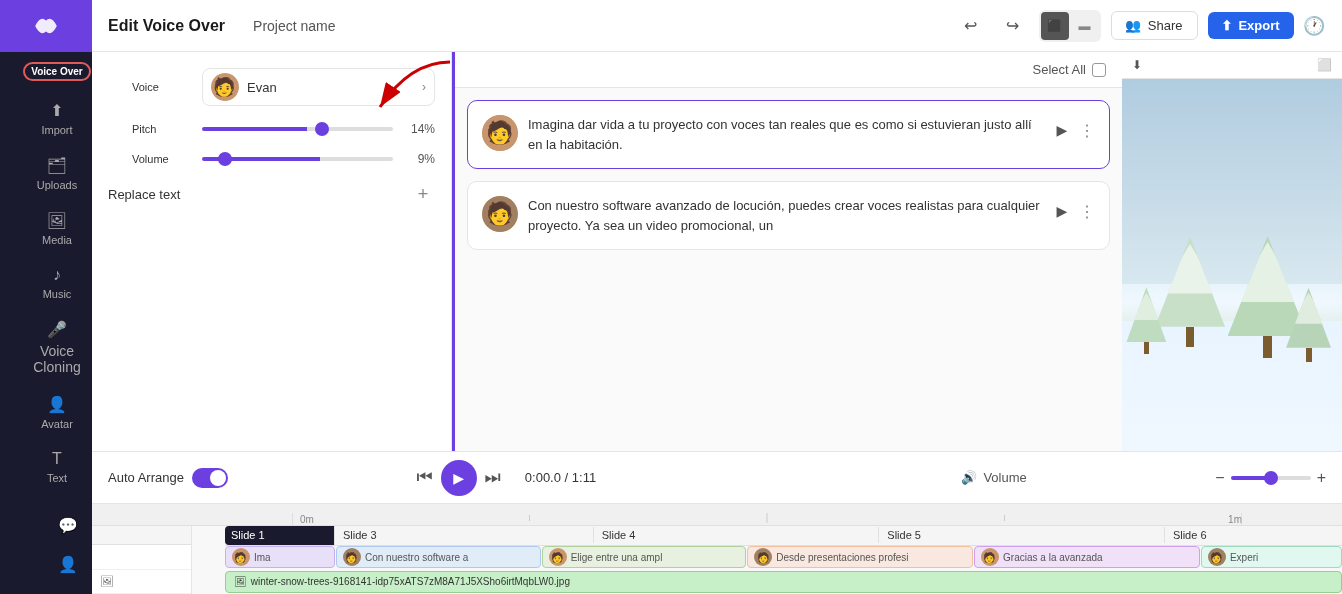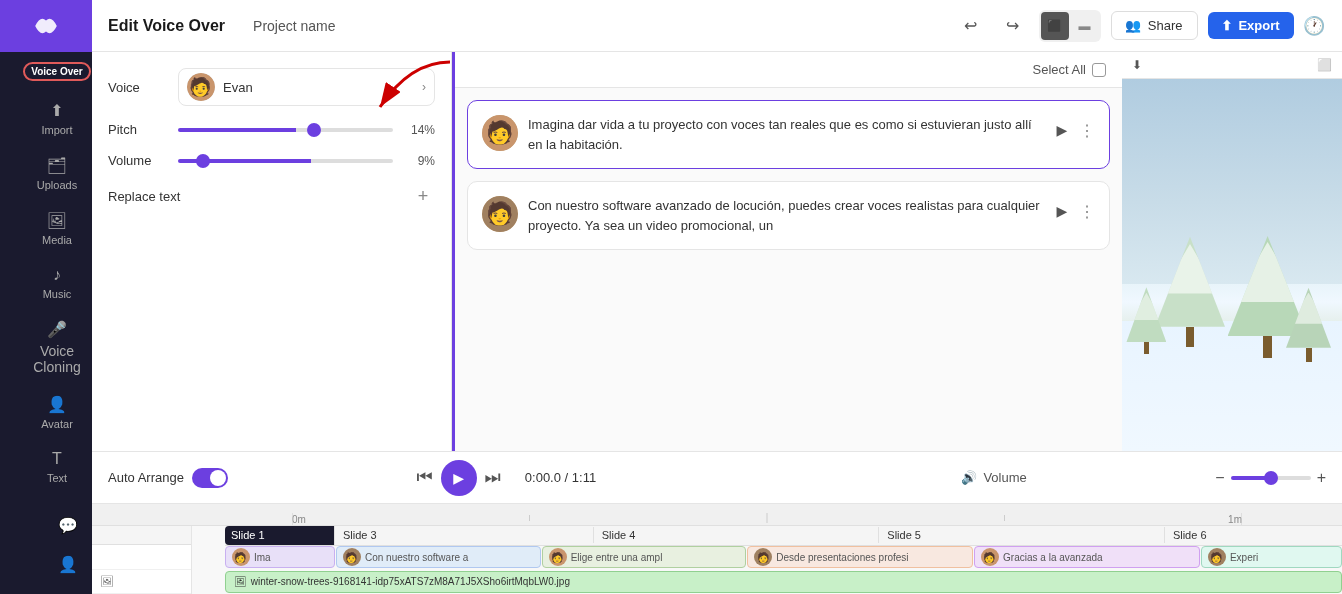--- a/index.html
+++ b/index.html
@@ -34,21 +34,21 @@
     .btn-share { background: #fff; border: 1px solid #ddd; color: #333; padding: 6px 14px; border-radius: 6px; cursor: pointer; font-size: 13px; display: flex; align-items: center; gap: 6px; }
     .btn-export { background: #2563eb; border: none; color: #fff; padding: 6px 14px; border-radius: 6px; cursor: pointer; font-size: 13px; font-weight: 600; display: flex; align-items: center; gap: 6px; }
     .btn-history { background: transparent; border: none; cursor: pointer; font-size: 18px; color: #555; }
 
     
     .content-area { flex: 1; display: flex; overflow: hidden; }
 
     
     .controls-panel { width: 360px; border-right: 1px solid #e5e5e5; padding: 16px; display: flex; flex-direction: column; gap: 16px; background: #fff; }
     .control-row { display: flex; align-items: center; gap: 10px; }
-    .control-label { font-size: 13px; color: #333; width: 60px; flex-shrink: 0; }
+    .control-label { font-size: 11px; color: #333; width: 60px; flex-shrink: 0; margin-left: 24px; }
     .voice-selector { display: flex; align-items: center; gap: 8px; cursor: pointer; padding: 4px 8px; border: 1px solid #e5e5e5; border-radius: 8px; flex: 1; }
     .voice-avatar { width: 28px; height: 28px; border-radius: 50%; overflow: hidden; background: #ddd; }
     .voice-name { font-size: 13px; color: #333; flex: 1; }
     .chevron-right { color: #888; font-size: 12px; }
     .slider-container { flex: 1; display: flex; align-items: center; gap: 8px; }
     .slider { flex: 1; height: 4px; -webkit-appearance: none; appearance: none; background: linear-gradient(to right, #6c3fe0 0%, #6c3fe0 60%, #ddd 60%); border-radius: 2px; outline: none; cursor: pointer; }
     .slider::-webkit-slider-thumb { -webkit-appearance: none; width: 14px; height: 14px; border-radius: 50%; background: #6c3fe0; cursor: pointer; }
     .slider-pitch { background: linear-gradient(to right, #6c3fe0 0%, #6c3fe0 55%, #ddd 55%); }
     .slider-volume { background: linear-gradient(to right, #6c3fe0 0%, #6c3fe0 62%, #ddd 62%); }
     .control-value { font-size: 12px; color: #555; width: 32px; text-align: right; }
@@ -360,21 +360,21 @@
           <input type="range" class="zoom-slider" min="0" max="100" value="50" style="">
           <button class="zoom-btn">+</button>
         </div>
       </div>
 
       <div class="timeline">
 
         <div class="timeline-ruler">
           <div style="width:100px;flex-shrink:0;"></div>
           <div class="ruler-tick-area">
-            <span class="ruler-label" style="left:0;">0m</span>
+            <span class="ruler-label" style="left:8px;">0m</span>
             <span class="ruler-label" style="right:0;">1m</span>
 
             <svg width="100%" height="12" style="position:absolute;bottom:0;">
               <line x1="0" y1="0" x2="0" y2="12" stroke="#ccc" stroke-width="1"></line>
               <line x1="25%" y1="2" x2="25%" y2="8" stroke="#ccc" stroke-width="1"></line>
               <line x1="50%" y1="0" x2="50%" y2="10" stroke="#ccc" stroke-width="1"></line>
               <line x1="75%" y1="2" x2="75%" y2="8" stroke="#ccc" stroke-width="1"></line>
               <line x1="100%" y1="0" x2="100%" y2="12" stroke="#ccc" stroke-width="1"></line>
             </svg>
           </div>

